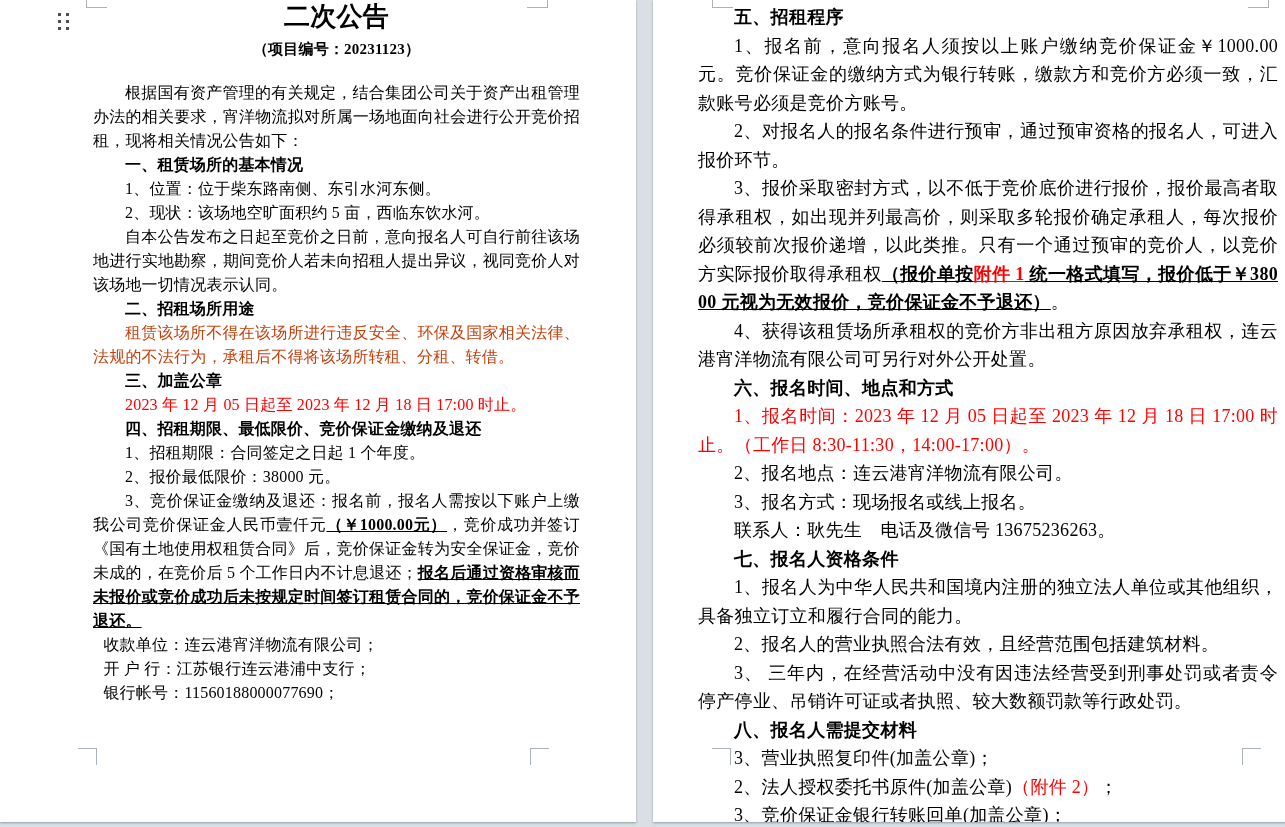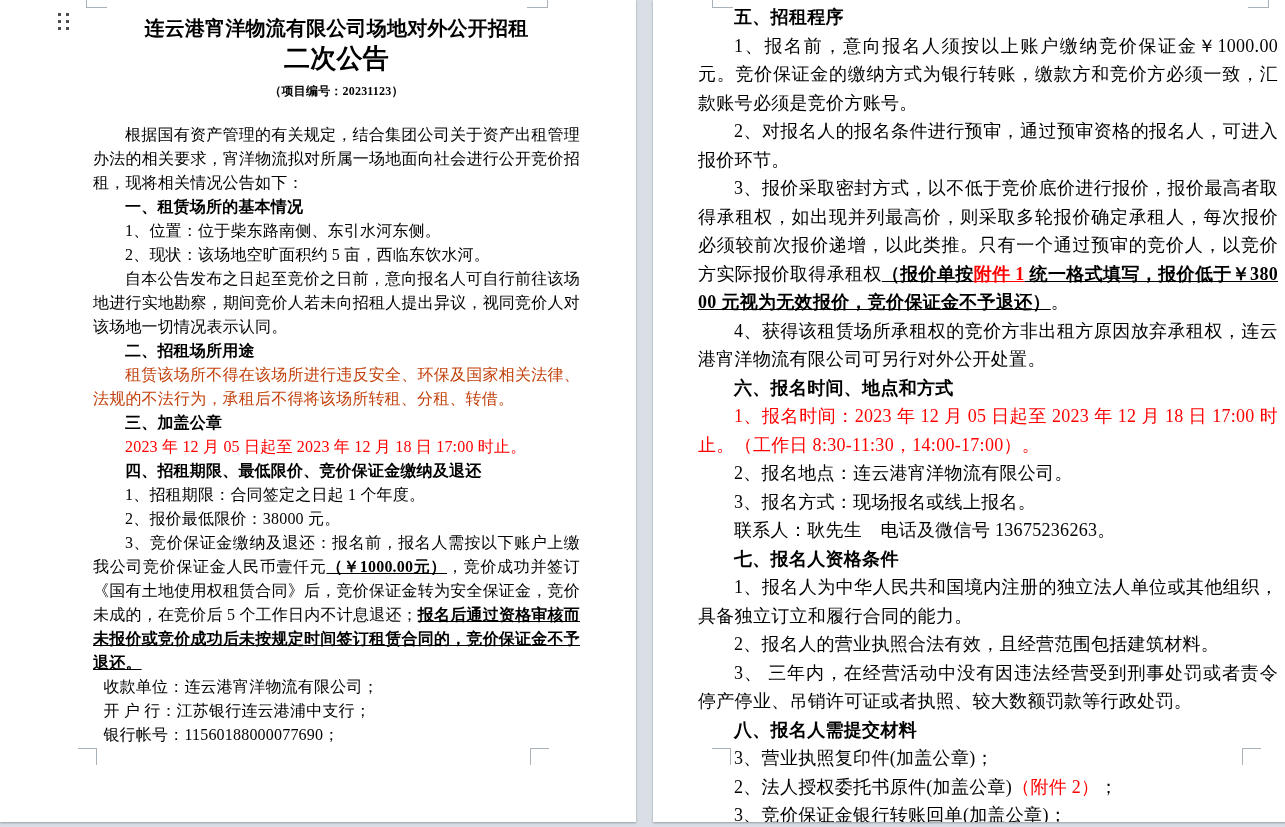--- a/index.html
+++ b/index.html
@@ -19,21 +19,21 @@
 
   .content{position:absolute;top:0}
   .page-left  .content{left:93px;width:487px;font-size:16px;line-height:24px;letter-spacing:.2px}
   .page-right .content{left:45px;top:3px;width:580px;font-size:18px;line-height:28.5px;letter-spacing:.3px}
 
   .blk{margin:0;text-align:justify;text-indent:2em;word-break:break-all}
   .blk.h{font-weight:bold}
   .blk.t1,.blk.t2,.blk.t3{font-weight:bold;text-align:center;text-indent:0;line-height:28px}
   .blk.t1{font-size:20px;margin-top:14px}
   .blk.t2{font-size:26px;margin-top:3px}
-  .blk.t3{font-size:12px;margin-top:4px;margin-bottom:18px}
+  .blk.t3{font-size:15px;margin-top:4px;margin-bottom:18px}
   .blk.bank{text-indent:.65em}
 
   .run.b{font-weight:bold}
   .run.u{text-decoration:underline}
   .run.c-red{color:#ff0000}
   .run.c-blue{color:#c2410c}
 
   
   .mark{position:absolute;border:0 solid #a9b1b9}
   .m-tl{border-left-width:1px;border-bottom-width:1px;width:20px;height:7px}
@@ -57,21 +57,20 @@
       <i></i>
       <i></i>
       <i></i>
       <i></i>
   </span>
   <span class="mark m-tl" style="left:86px;top:0"></span>
   <span class="mark m-tr" style="left:527px;top:0"></span>
   <span class="mark m-bl" style="left:78px;top:748px"></span>
   <span class="mark m-br" style="left:530px;top:748px"></span>
   <div class="content">
-      <p class="blk t1"><span class="run">连云港宵洋物流有限公司场地对外公开招租</span></p>
       <p class="blk t2"><span class="run">二次公告</span></p>
       <p class="blk t3"><span class="run">（项目编号：20231123）</span></p>
       <p class="blk p"><span class="run">根据国有资产管理的有关规定，结合集团公司关于资产出租管理办法的相关要求，宵洋物流拟对所属一场地面向社会进行公开竞价招租，现将相关情况公告如下：</span></p>
       <p class="blk h"><span class="run">一、租赁场所的基本情况</span></p>
       <p class="blk p"><span class="run">1、位置：位于柴东路南侧、东引水河东侧。</span></p>
       <p class="blk p"><span class="run">2、现状：该场地空旷面积约 5 亩，西临东饮水河。</span></p>
       <p class="blk p"><span class="run">自本公告发布之日起至竞价之日前，意向报名人可自行前往该场地进行实地勘察，期间竞价人若未向招租人提出异议，视同竞价人对该场地一切情况表示认同。</span></p>
       <p class="blk h"><span class="run">二、招租场所用途</span></p>
       <p class="blk p"><span class="run c-blue">租赁该场所不得在该场所进行违反安全、环保及国家相关法律、法规的不法行为，承租后不得将该场所转租、分租、转借。</span></p>
       <p class="blk h"><span class="run">三、加盖公章</span></p>

